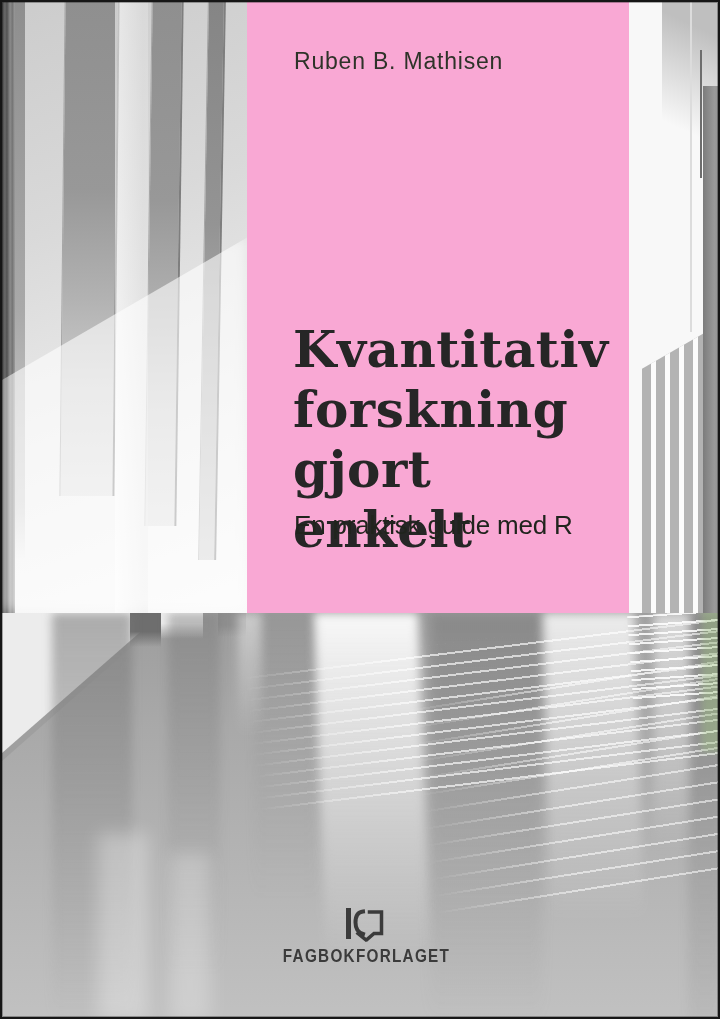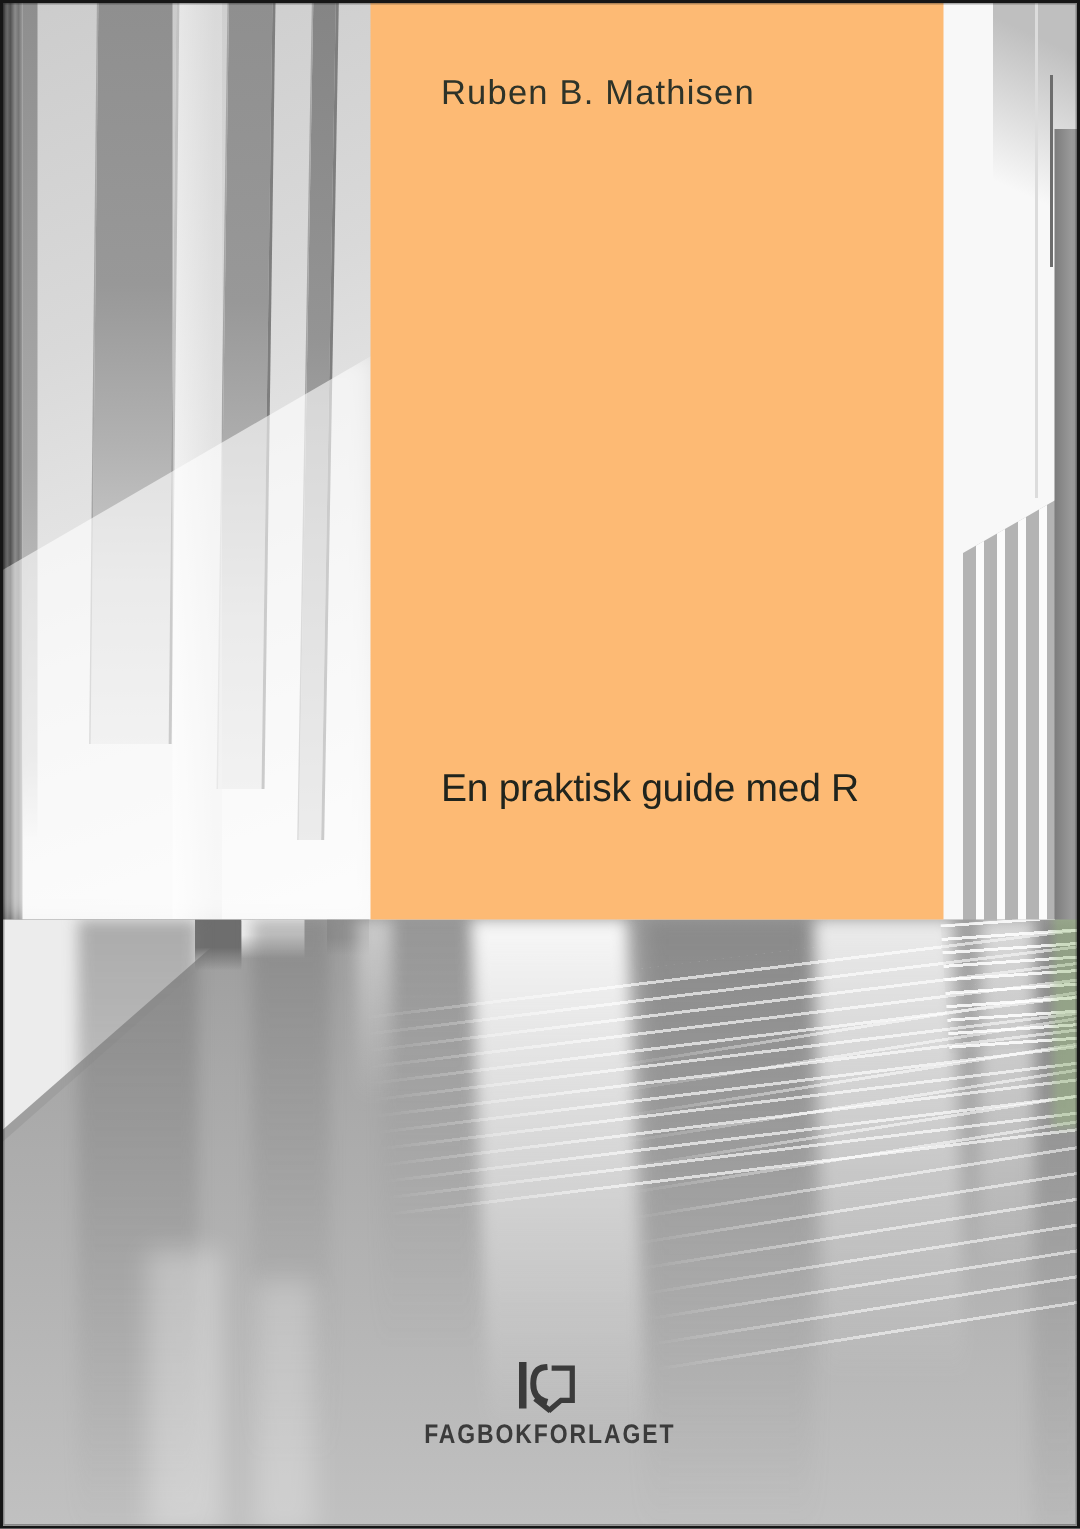--- a/index.html
+++ b/index.html
@@ -87,21 +87,21 @@
   .stair-refl{left:628px;top:0;width:92px;height:86px;transform:rotate(-4deg);
     background:repeating-linear-gradient(180deg,rgba(255,255,255,.85)0 2px,rgba(180,180,180,.12)2px 9px);}
   .green-refl{left:700px;top:-6px;width:20px;height:145px;
     background:rgba(154,193,126,.4);filter:blur(3px);}
   .soft-light1{left:96px;top:220px;width:50px;height:188px;
     background:rgba(255,255,255,.3);filter:blur(9px);}
   .soft-light2{left:168px;top:240px;width:40px;height:168px;
     background:rgba(255,255,255,.25);filter:blur(9px);}
 
   
-  .panel{left:245px;top:0;width:382px;height:611px;background:#fdba74;z-index:10;}
+  .panel{left:245px;top:0;width:382px;height:611px;background:#f9a8d4;z-index:10;}
   .author{left:47px;top:44px;width:300px;
     font-size:23px;line-height:30px;letter-spacing:.8px;color:#2e3329;}
   .title{left:46px;top:318px;width:330px;
     font-family:"DejaVu Serif",serif;font-weight:700;
     font-size:50px;line-height:60px;letter-spacing:.5px;color:#262626;}
   .subtitle{left:47px;top:508px;width:320px;
     font-size:26px;line-height:30px;letter-spacing:-.2px;color:#20241d;}
 
   
   .logo{left:0;top:906px;width:720px;display:flex;flex-direction:column;
@@ -155,20 +155,25 @@
     <div class="abs slat-lines1"></div>
     <div class="abs slat-lines2"></div>
     <div class="abs stair-refl"></div>
     <div class="abs green-refl"></div>
     <div class="abs soft-light1"></div>
     <div class="abs soft-light2"></div>
   </div>
 
   <div class="abs panel">
     <div class="abs author">Ruben B. Mathisen</div>
+    <div class="abs title">
+      <div>Kvantitativ</div>
+      <div>forskning</div>
+      <div>gjort enkelt</div>
+    </div>
     <div class="abs subtitle">En praktisk guide med R</div>
   </div>
 
   <div class="abs logo">
     <span>
       <svg width="44" height="35" viewBox="0 0 44 35" fill="none" stroke="#3b3b3b" stroke-linecap="square">
         <path d="M4.5 2.5 V28.5" stroke-width="5"></path>
         <path d="M19 3.5 C13.5 4 11.5 8.5 11.5 14.5 C11.5 20.5 14 24.5 19 26" stroke-width="4"></path>
         <path d="M14 25.5 L21.5 31.5" stroke-width="3.5"></path>
         <path d="M25.5 4 H37.5 V25.5 H30 L23 31.5" stroke-width="3.5"></path>

